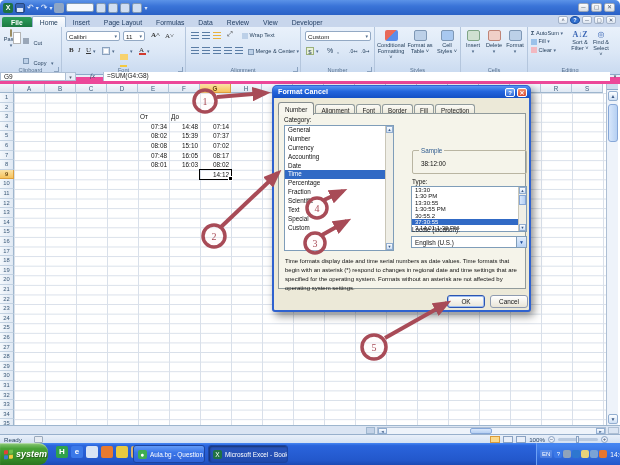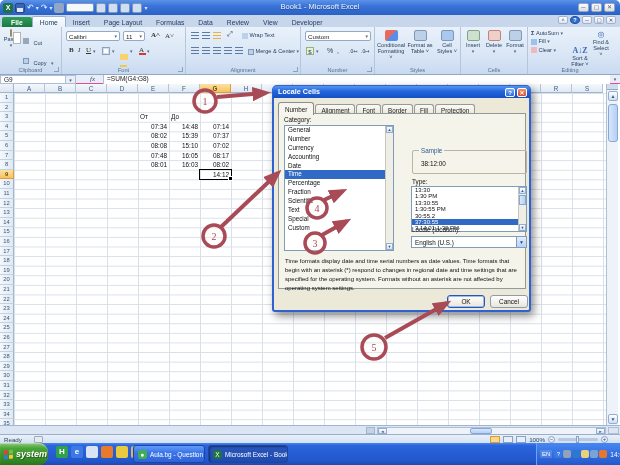--- a/index.html
+++ b/index.html
@@ -64,21 +64,21 @@
   
   .clip { width:12px; height:15px; background:#e8dfc8; border:1px solid #9c8d62; border-radius:2px; position:relative; margin:0 auto; }
   .clip::after { content:""; position:absolute; left:2px; top:2px; width:6px; height:10px; background:#fff; border:1px solid #b5b5b5; }
   .fontbtn { font-size:7px; font-family:"Liberation Serif",serif; color:#333; padding:0 1px; }
   .albars { display:inline-block; width:8px; height:7px;
     background:repeating-linear-gradient(180deg,#5a7da5 0 1px,transparent 1px 3px); }
   .clrbar { display:inline-block; width:7px; height:2px; }
 
   
   .fbar { position:absolute; left:0; top:75px; width:620px; height:9px; background:#e7eef8;
-    border-bottom:1px solid #ec4899; display:flex; align-items:center; }
+    border-bottom:7px solid #ec4899; display:flex; align-items:center; }
   .namebox { width:66px; height:9px; background:#fff; border:1px solid #aebfd4; font-size:6.5px;
     padding-left:3px; line-height:8px; color:#222; }
   .nb-drop { width:10px; height:9px; border:1px solid #aebfd4; border-left:none; background:#e7eef8;
     font-size:5px; text-align:center; line-height:8px; color:#55606e; }
   .fx { font-family:"Liberation Serif",serif; font-style:italic; font-size:7px; color:#39536f; margin-left:14px; }
   .formula { font-size:6.5px; color:#222; margin-left:8px; background:#fff; flex:1; height:9px; line-height:8px; padding-left:3px; border-left:1px solid #aebfd4;}
   .fbar-exp { width:10px; font-size:5px; color:#55606e; text-align:center; }
 
   
   .sheet { position:absolute; left:0; top:84px; width:620px; height:341px; background:#fff; overflow:hidden; }
@@ -215,21 +215,20 @@
       <span class="q-redo">↷</span>
         <span class="q-caret">▾</span>
       <span class="qicon q-grey"></span>
       <span class="q-combo"></span>
       <span class="qicon q-sheet"></span>
       <span class="qicon q-sheet"></span>
       <span class="qicon q-sheet"></span>
       <span class="qicon q-sheet"></span>
       <span class="q-caret">▾</span>
     </div>
-    <div class="title-text">Book1 - Microsoft Excel</div>
     <div class="winbtns">
       <span class="wbtn">─</span>
       <span class="wbtn">▢</span>
       <span class="wbtn">✕</span>
     </div>
   </div>
 
   <div class="tabrow" id="ribbon-tabs">
       <span class="rtab file">File</span>
       <span class="rtab active">Home</span>
@@ -352,21 +351,21 @@
       </div>
       <div class="rg-label">Cells</div>
     </div>
 
     <div class="rgroup" style="left:528px;width:84px;border-right:none;">
       <div class="abs" style="left:3px;top:3px;">
         <div class="small-lbl"><b>Σ</b> <span>AutoSum</span> <span class="car">▾</span></div>
         <div class="small-lbl" style="margin-top:2px;"><span class="ric" style="width:6px;height:6px;background:#9bc2ea;display:inline-block;"></span> <span>Fill</span> <span class="car">▾</span></div>
         <div class="small-lbl" style="margin-top:2px;"><span class="ric" style="width:6px;height:6px;background:#f2b8c0;display:inline-block;"></span> <span>Clear</span> <span class="car">▾</span></div>
       </div>
-      <div class="bigbtn" style="left:42px;top:19px;width:20px;">
+      <div class="bigbtn" style="left:42px;top:3px;width:20px;">
         <span class="fontbtn" style="font-size:8px;font-weight:bold;color:#3a66b5;">A↓Z</span>
         <div style="line-height:1.1;">Sort &amp; Filter ˅</div>
       </div>
       <div class="bigbtn" style="left:63px;top:3px;width:20px;">
         <span class="fontbtn" style="font-size:8px;color:#3a66b5;">◎</span>
         <div style="line-height:1.1;">Find &amp; Select ˅</div>
       </div>
       <div class="rg-label">Editing</div>
     </div>
   </div>
@@ -535,21 +534,21 @@
           <span class="trayic" style="background: rgb(46, 119, 208);"></span>
           <span class="trayic" style="background: rgb(232, 210, 122);"></span>
           <span class="trayic" style="background: rgb(122, 163, 214);"></span>
           <span class="trayic" style="background: rgb(232, 118, 46);"></span>
         </span>
       <span class="time">14:07</span>
     </div>
   </div>
 
   <div class="dialog">
-    <div class="dlg-title"><span>Locale Cells</span></div>
+    <div class="dlg-title"><span>Format Cancel</span></div>
     <span class="dlg-ctl dlg-help">?</span>
     <span class="dlg-ctl dlg-close">✕</span>
     <div class="dlg-tabs" id="dlg-tabs">
         <span class="dtab active">Number</span>
         <span class="dtab">Alignment</span>
         <span class="dtab">Font</span>
         <span class="dtab">Border</span>
         <span class="dtab">Fill</span>
         <span class="dtab">Protection</span>
       </div>

